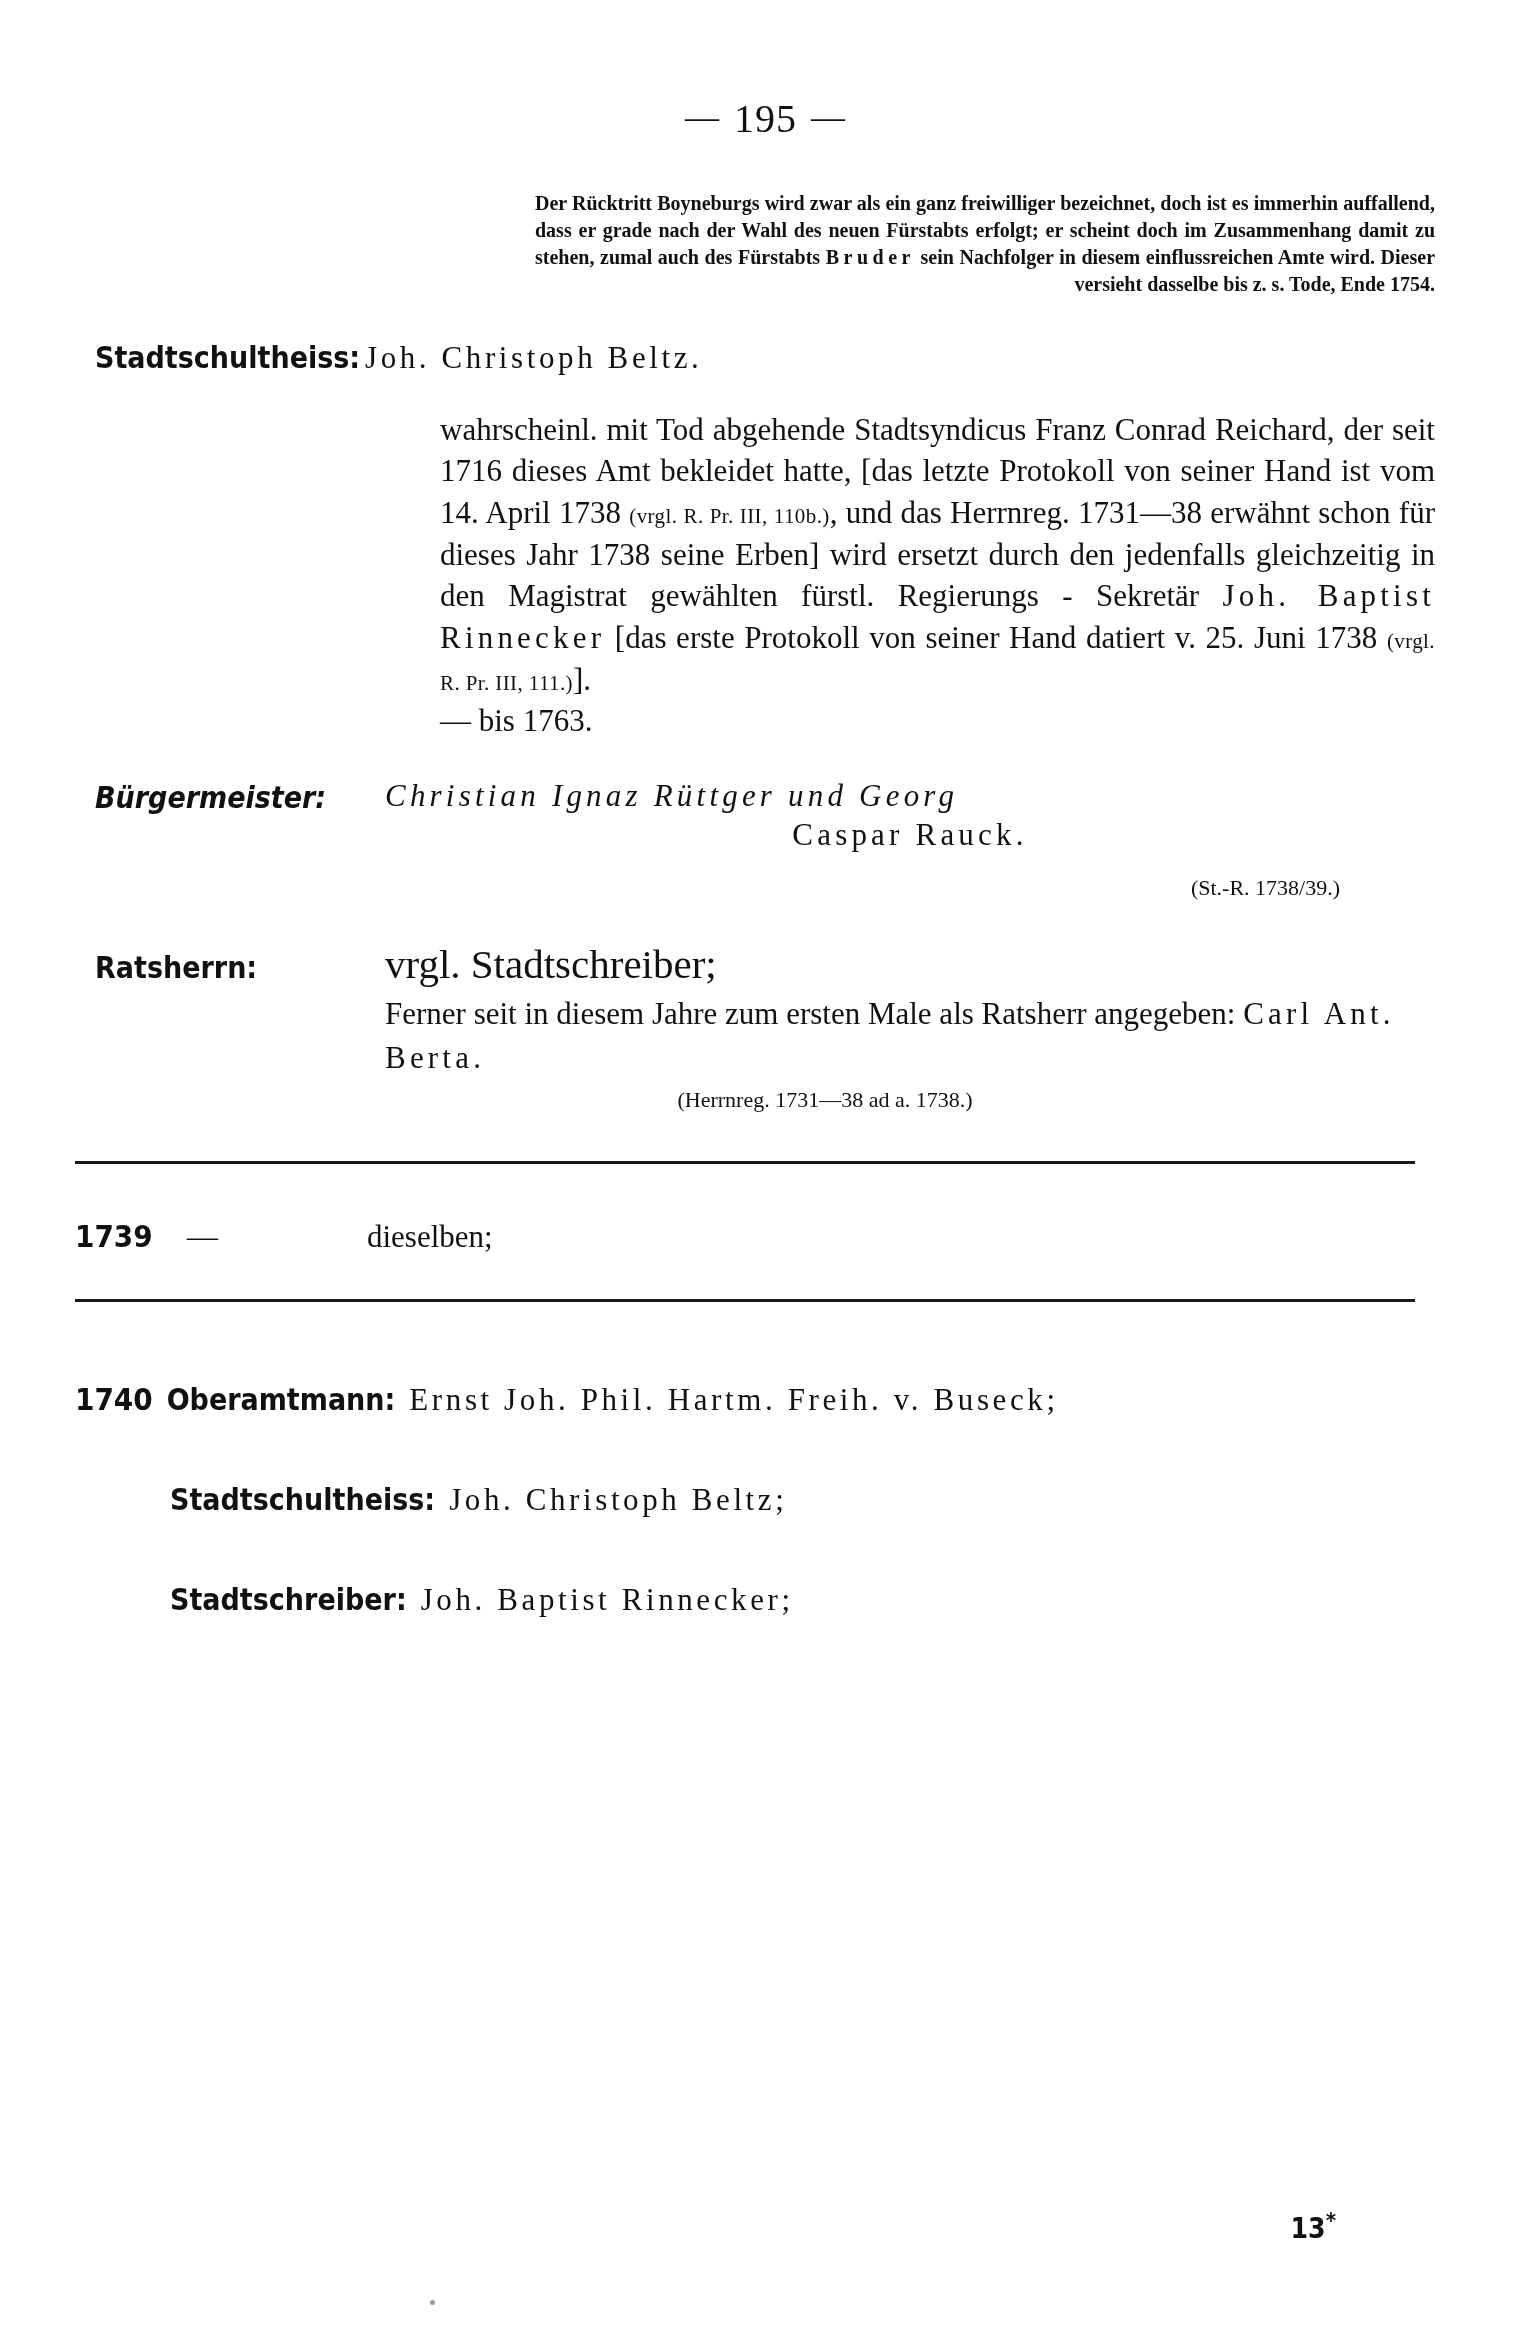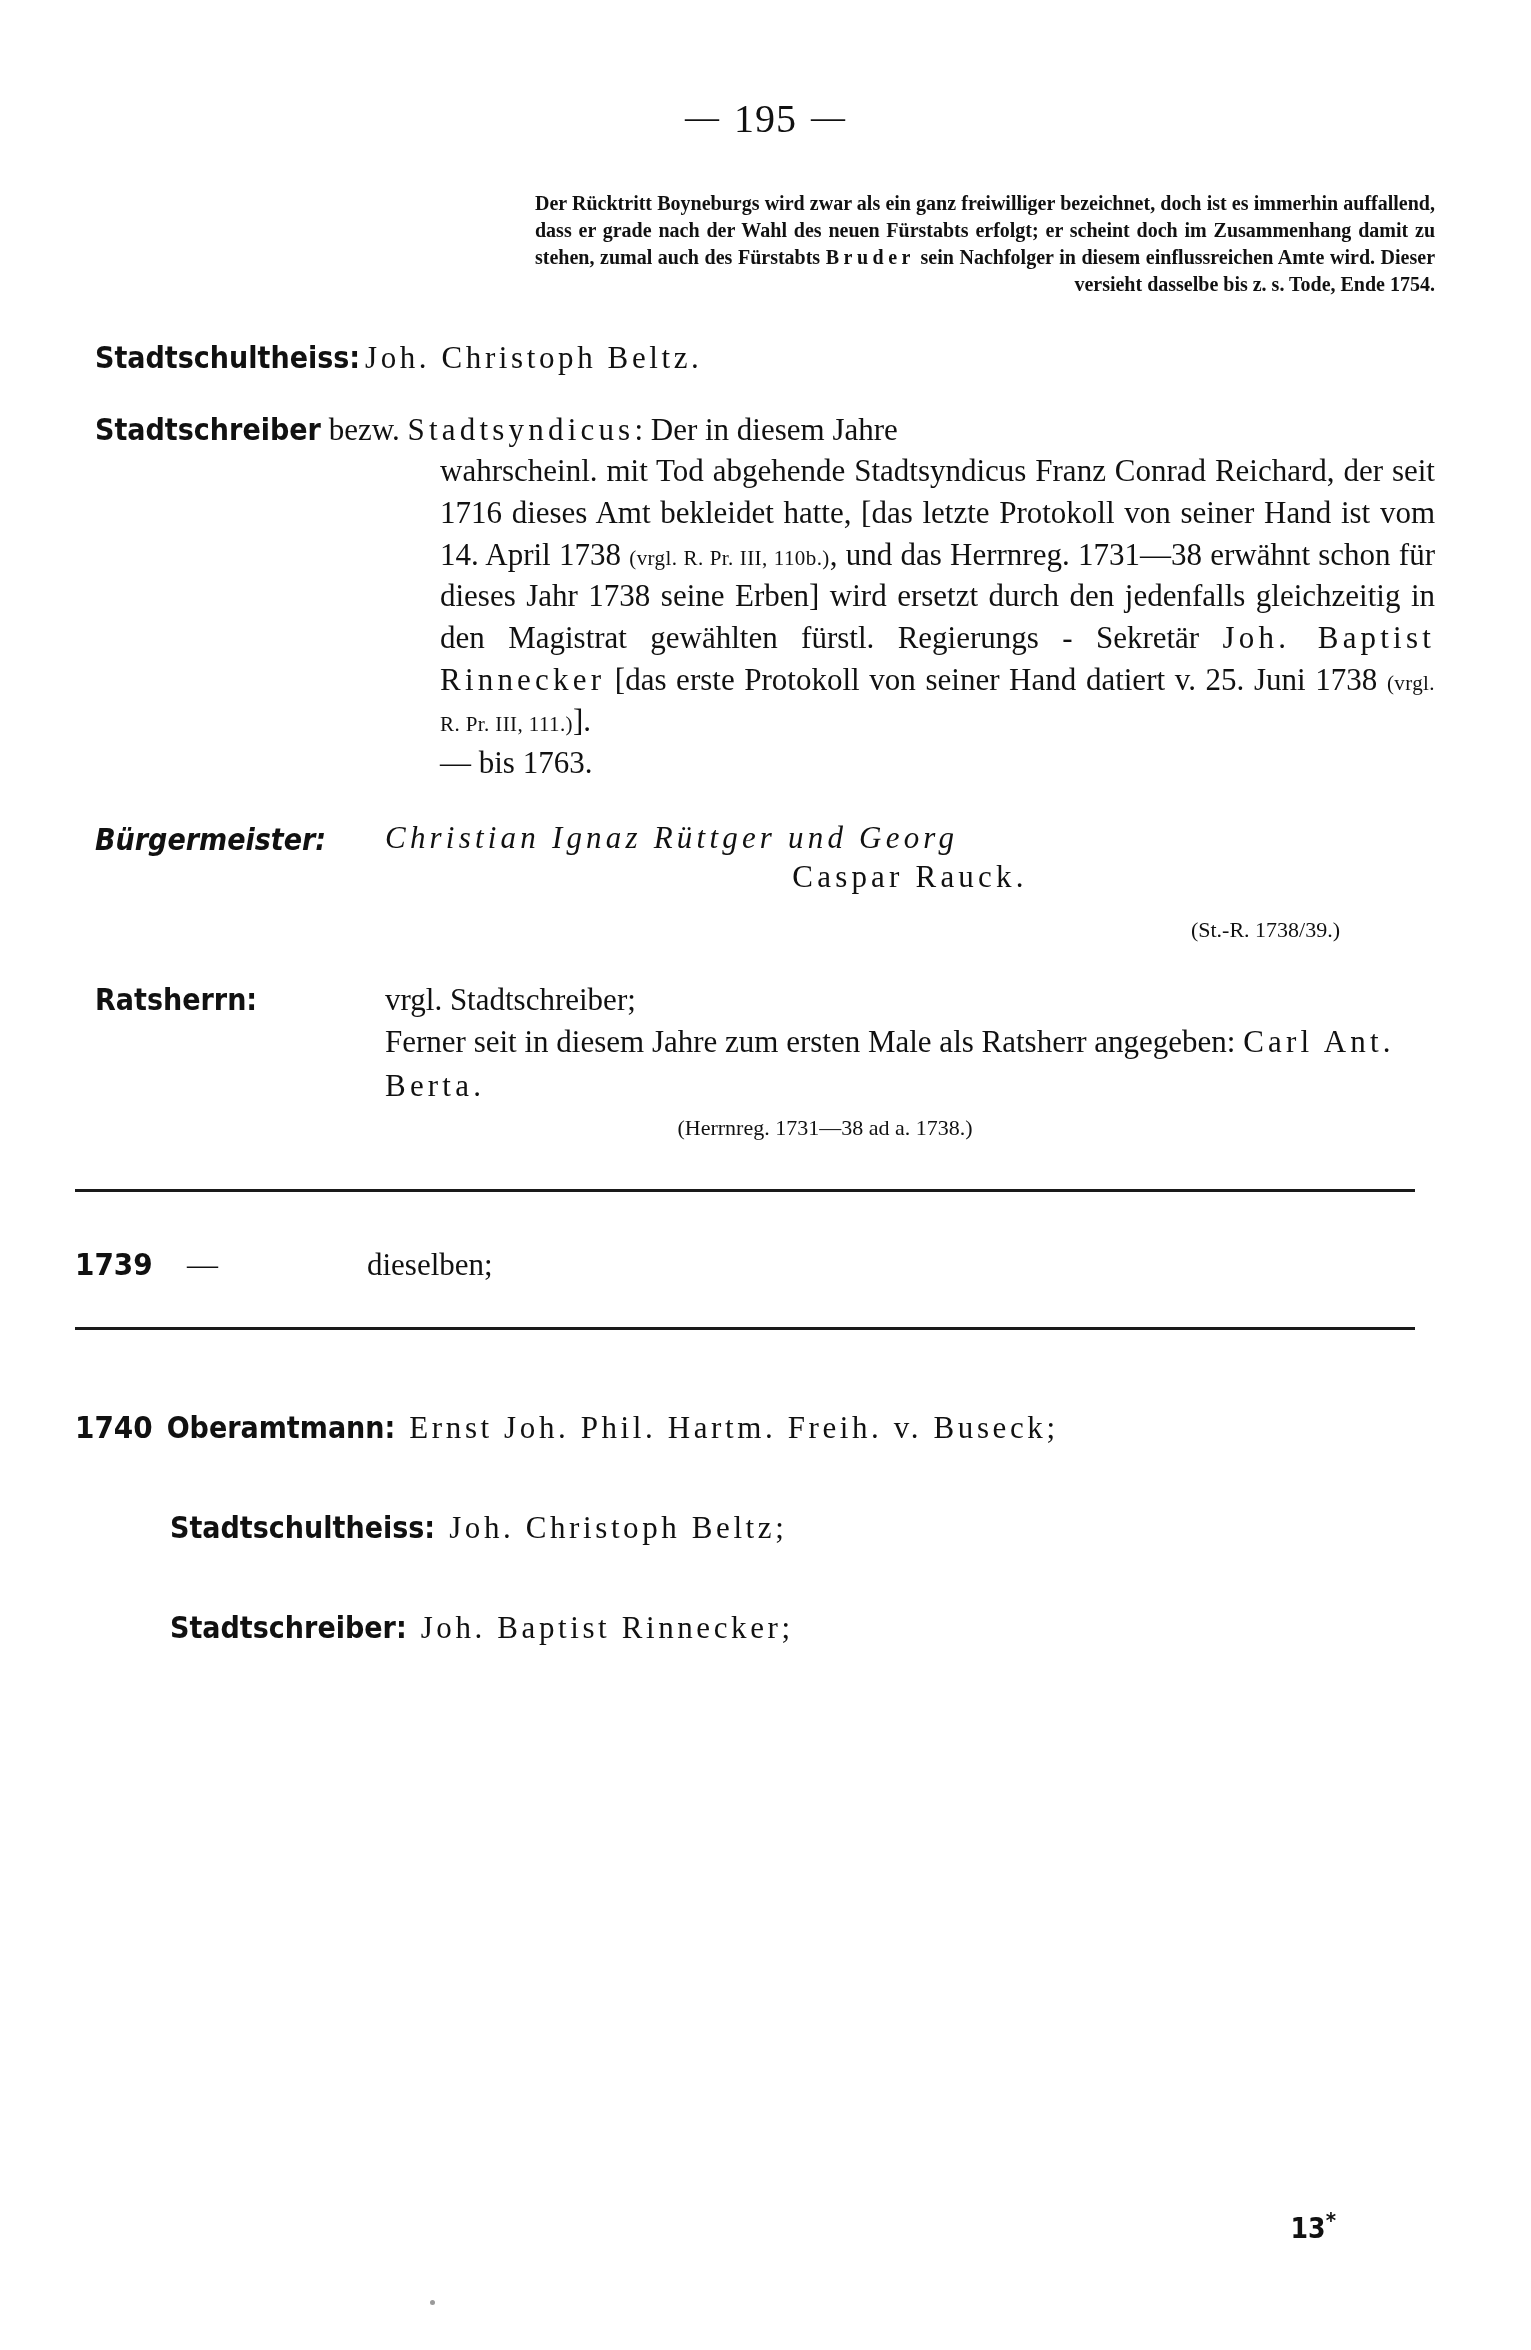--- a/index.html
+++ b/index.html
@@ -52,21 +52,21 @@
   .label {
     font-family: "DejaVu Sans Condensed", "Liberation Sans Narrow", "Liberation Sans", sans-serif;
     font-weight: bold;
     font-size: 30px;
     line-height: 1.30;
     white-space: nowrap;
     flex: 0 0 auto;
   }
 
   .txt {
-    font-size: 31px;
+    font-size: 41px;
     line-height: 1.345;
   }
 
   
   .intro {
     margin-left: 440px;
     width: 900px;
     font-size: 20px;
     line-height: 1.345;
     text-align: justify;
@@ -274,21 +274,20 @@
   <div class="col">
 
     <p class="intro"><span>Der Rücktritt Boyneburgs wird zwar als ein ganz freiwilliger bezeichnet, doch ist es immerhin auffallend, dass er grade nach der Wahl des neuen Fürstabts erfolgt; er scheint doch im Zusammenhang damit zu stehen, zumal auch des Fürstabts </span><span class="sp">Bruder</span><span> sein Nachfolger in diesem einflussreichen Amte wird.  Dieser versieht dasselbe bis z. s. Tode, Ende 1754.</span></p>
 
     <div class="line-schultheiss">
       <span class="label">Stadtschultheiss:</span>
       <span class="value">Joh. Christoph Beltz.</span>
     </div>
 
     <div class="block-schreiber">
-      <div class="lead"><span class="label-inline">Stadtschreiber</span><span> bezw. </span><span class="sp">Stadtsyndicus</span><span>: Der in diesem Jahre</span></div>
       <div class="schreiber-body"><span>wahrscheinl. mit Tod abgehende Stadtsyndicus Franz Conrad Reichard, der seit 1716 dieses Amt bekleidet hatte, [das letzte Protokoll von seiner Hand ist vom 14. April 1738 </span><span class="cite">(vrgl. R. Pr. III, 110b.)</span><span>, und das Herrnreg. 1731—38 erwähnt schon für dieses Jahr 1738 seine Erben] wird ersetzt durch den jedenfalls gleichzeitig in den Magistrat gewählten fürstl. Regierungs - Sekretär </span><span class="sp">Joh. Baptist Rinnecker</span><span> [das erste Protokoll von seiner Hand datiert v. 25. Juni 1738 </span><span class="cite">(vrgl. R. Pr. III, 111.)</span><span>].</span></div>
       <div class="bis-line">— bis 1763.</div>
     </div>
 
     <div class="block-buerger">
       <div class="first">
         <span class="label">Bürgermeister:</span>
         <span class="names1">Christian Ignaz Rüttger und Georg</span>
       </div>
       <div class="names2">Caspar Rauck.</div>

